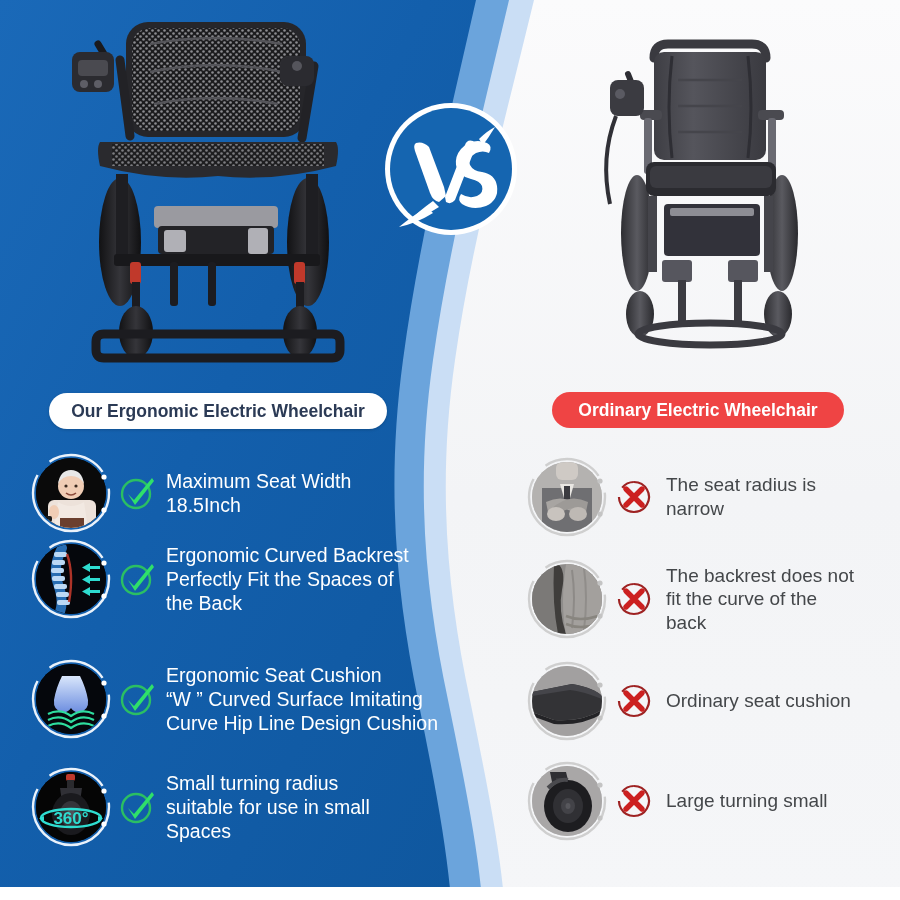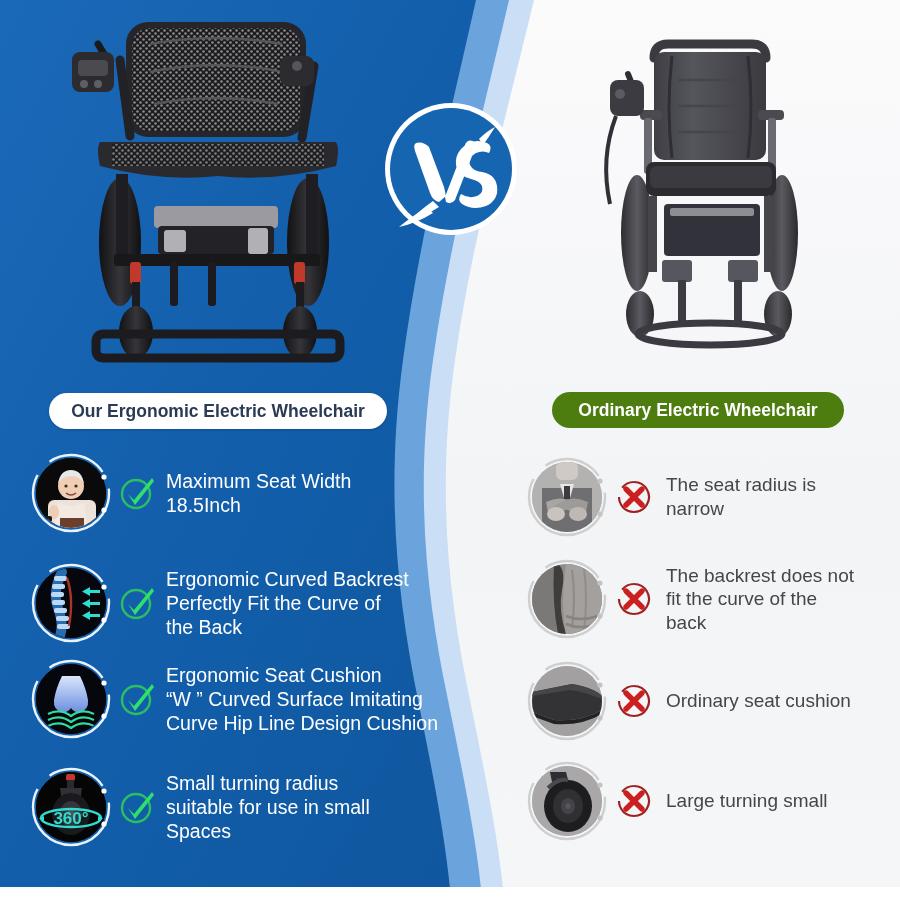--- a/index.html
+++ b/index.html
@@ -60,21 +60,21 @@
     background: #ffffff;
     color: #2b3a55;
     font-size: 17.5px;
     box-shadow: 0 1px 3px rgba(0,0,0,0.18);
   }
   .pill-right {
     left: 552px;
     top: 392px;
     width: 292px;
     height: 36px;
-    background: #4d7c0f;
+    background: #ef4444;
     color: #ffffff;
     font-size: 17.5px;
   }
 
   
   .col {
     position: absolute;
     top: 452px;
   }
   .col-left  { left: 20px;  width: 440px; }
@@ -332,21 +332,21 @@
       <svg class="mark" viewBox="0 0 42 42">
         <circle cx="20" cy="22" r="14" fill="none" stroke="#2BBF63" stroke-width="2.4"></circle>
         <path d="M12,22 L18,28 L36,6 L38,9 L19,33 Z" fill="#2FE06A"></path>
       </svg>
       <div class="feat-text">
         <span>Maximum Seat Width</span>
         <span>18.5Inch</span>
       </div>
     </div>
 
-    <div class="feature" style="top:110px;left:10px;">
+    <div class="feature" style="top:86px;left:10px;">
       <div class="thumb-wrap">
         <div class="thumb-clip">
           <svg width="70" height="70" viewBox="0 0 70 70">
             <rect width="70" height="70" fill="#05070c"></rect>
             <path d="M26,4 Q16,24 22,40 Q28,56 24,68" stroke="#2f7fd0" stroke-width="10" fill="none" stroke-linecap="round" opacity="0.85"></path>
             <g fill="#bcd9f5">
               <rect x="18" y="8" width="13" height="5" rx="2"></rect>
               <rect x="16" y="16" width="13" height="5" rx="2"></rect>
               <rect x="15" y="24" width="13" height="5" rx="2"></rect>
               <rect x="16" y="32" width="13" height="5" rx="2"></rect>
@@ -367,21 +367,21 @@
           <circle cx="74" cy="25" r="2.6" fill="#ffffff"></circle>
           <circle cx="74" cy="58" r="2.6" fill="#ffffff"></circle>
         </svg>
       </div>
       <svg class="mark" viewBox="0 0 42 42">
         <circle cx="20" cy="22" r="14" fill="none" stroke="#2BBF63" stroke-width="2.4"></circle>
         <path d="M12,22 L18,28 L36,6 L38,9 L19,33 Z" fill="#2FE06A"></path>
       </svg>
       <div class="feat-text">
         <span>Ergonomic Curved Backrest</span>
-        <span>Perfectly Fit the Curve of</span>
+        <span>Perfectly Fit the Spaces of</span>
         <span>the Back</span>
       </div>
     </div>
 
     <div class="feature" style="top:206px;left:10px;">
       <div class="thumb-wrap">
         <div class="thumb-clip">
           <svg width="70" height="70" viewBox="0 0 70 70">
             <defs>
               <linearGradient id="hipg" x1="0" y1="0" x2="0" y2="1">

